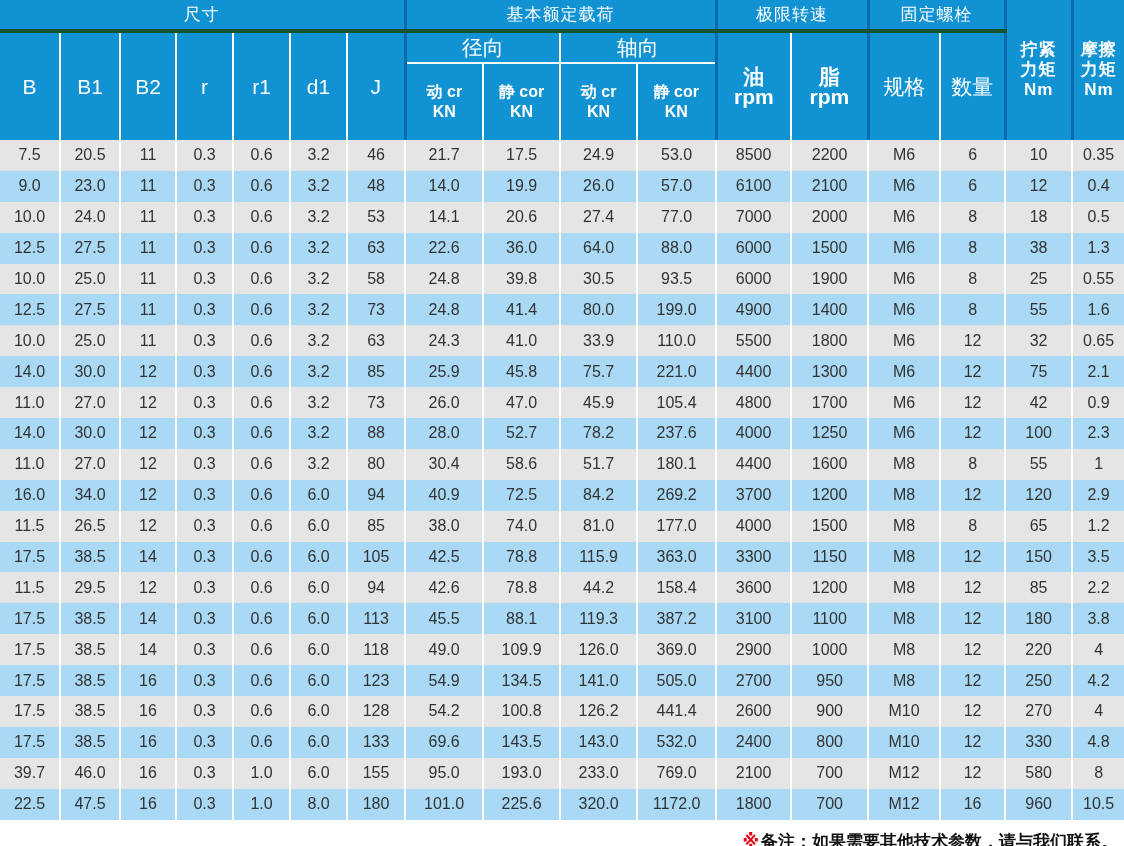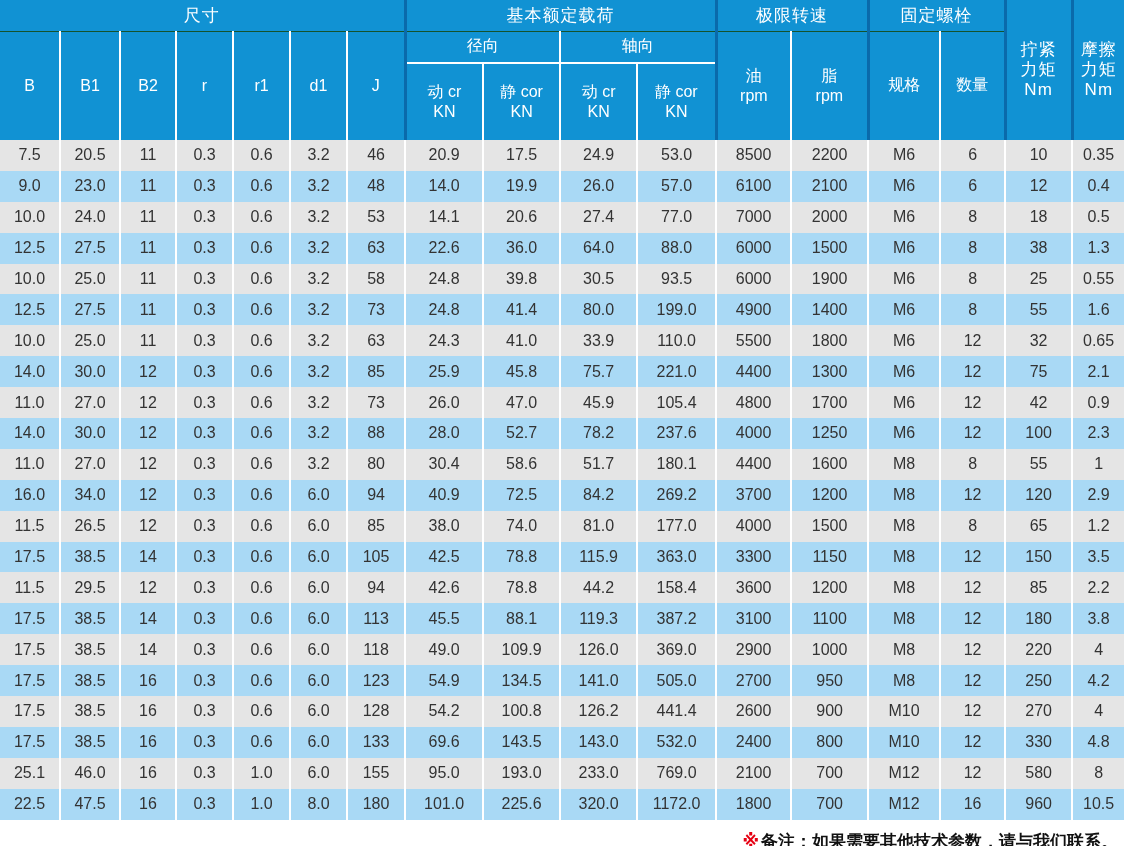--- a/index.html
+++ b/index.html
@@ -26,25 +26,25 @@
     color:#ffffff;
     font-weight:400;
     text-align:center;
     vertical-align:middle;
     border-right:2px solid #ffffff;
     padding:0;
   }
   thead th:last-child{border-right:none;}
   thead th.gdr{border-right:3px solid var(--divider);}
   tr.h1 th{height:31px;font-size:17px;letter-spacing:1px;}
-  tr.h1 th.grp{border-bottom:1px solid #14532d;}
-  tr.h2 th{height:32px;font-size:16px;}
+  tr.h1 th.grp{border-bottom:4px solid #14532d;}
+  tr.h2 th{height:32px;font-size:21px;}
   tr.h2 th.hb{border-bottom:2px solid #ffffff;}
   tr.h3 th{height:77px;font-size:16px;}
-  th .ln{display:block;line-height:20px;}
+  th .ln{display:block;line-height:20px;font-weight:bold;}
   th.tall{font-size:16px;}
   tbody td{
     height:30.9px;
     text-align:center;
     vertical-align:middle;
     font-size:16px;
     color:var(--body-text);
     border-right:2px solid #ffffff;
     padding:0;
   }
@@ -145,21 +145,21 @@
   </thead>
   <tbody>
       <tr>
         <td>7.5</td>
         <td>20.5</td>
         <td>11</td>
         <td>0.3</td>
         <td>0.6</td>
         <td>3.2</td>
         <td>46</td>
-        <td>20.9</td>
+        <td>21.7</td>
         <td>17.5</td>
         <td>24.9</td>
         <td>53.0</td>
         <td>8500</td>
         <td>2200</td>
         <td>M6</td>
         <td>6</td>
         <td>10</td>
         <td>0.35</td>
       </tr>
@@ -518,21 +518,21 @@
         <td>143.0</td>
         <td>532.0</td>
         <td>2400</td>
         <td>800</td>
         <td>M10</td>
         <td>12</td>
         <td>330</td>
         <td>4.8</td>
       </tr>
       <tr>
-        <td>25.1</td>
+        <td>39.7</td>
         <td>46.0</td>
         <td>16</td>
         <td>0.3</td>
         <td>1.0</td>
         <td>6.0</td>
         <td>155</td>
         <td>95.0</td>
         <td>193.0</td>
         <td>233.0</td>
         <td>769.0</td>

